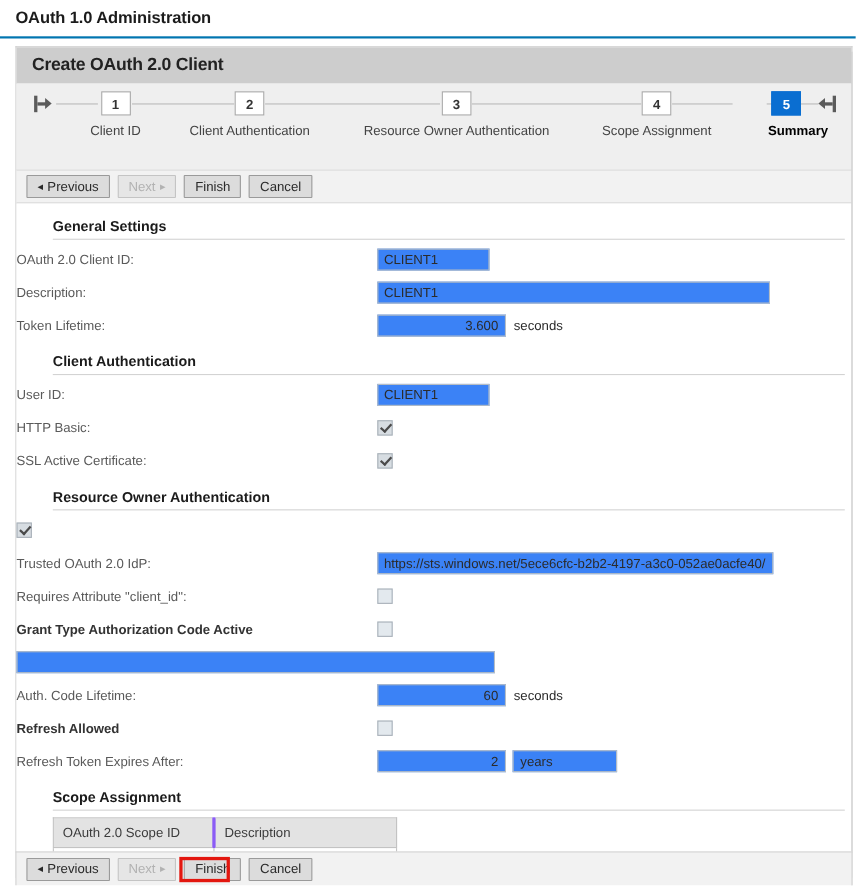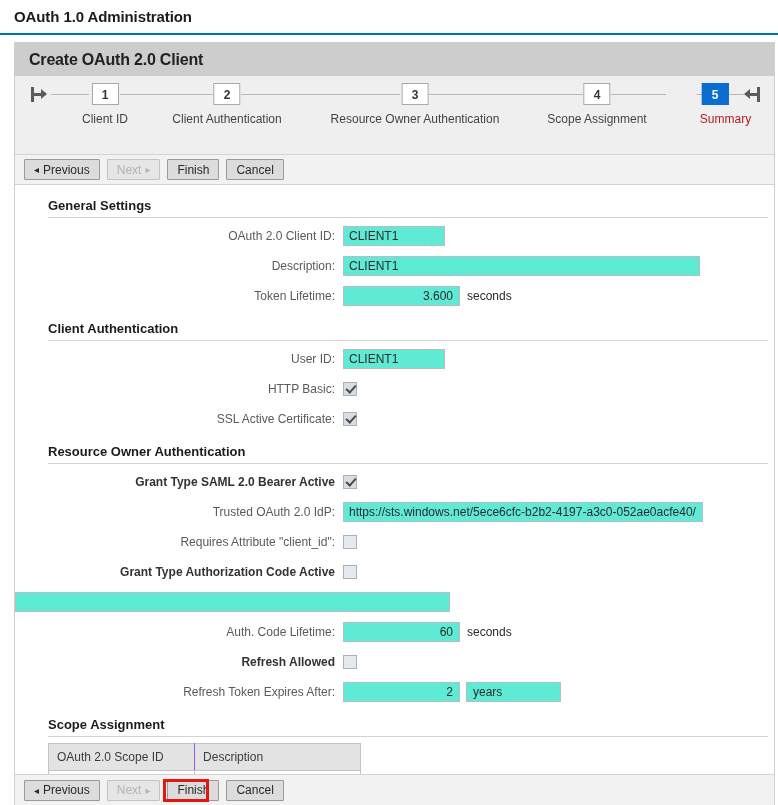--- a/index.html
+++ b/index.html
@@ -97,22 +97,22 @@
     border-color: #0a6ed1;
     color: #ffffff;
   }
   .rm-label {
     margin-top: 7px;
     font-size: 12px;
     color: #444444;
     white-space: nowrap;
   }
   .rm-step.active .rm-label {
-    font-weight: normal;
-    color: #b91c1c;
+    font-weight: bold;
+    color: #000000;
     margin-left: 21px;
   }
   .rm-endcap {
     position: absolute;
     top: 11px;
     width: 16px;
     height: 15px;
   }
   .rm-endcap .bar {
     position: absolute;
@@ -199,35 +199,35 @@
   }
 
   .form-row {
     display: flex;
     align-items: center;
     height: 25px;
     margin-top: 5px;
   }
   .row-label {
     width: 328px;
-    text-align: right;
+    text-align: left;
     padding-right: 8px;
     font-size: 12px;
     color: #5a5a5a;
     box-sizing: border-box;
     white-space: nowrap;
   }
   .row-label.bold {
     font-weight: bold;
     color: #333333;
   }
 
   .field {
     height: 20px;
-    background: #5eead4;
+    background: #3b82f6;
     border: 1px solid #b6bdc4;
     box-sizing: border-box;
     font-family: "Liberation Sans", sans-serif;
     font-size: 12px;
     color: #2b2b2b;
     display: flex;
     align-items: center;
     padding: 0 5px;
     overflow: hidden;
     white-space: nowrap;
@@ -274,21 +274,21 @@
 
   
   .scope-table {
     margin: 6px 0 0 33px;
     border-collapse: collapse;
     border: 1px solid #c3c3c3;
     background: #ffffff;
   }
   .scope-table th {
     background: #e3e3e3;
-    border-right: 1px solid #8b5cf6;
+    border-right: 3px solid #8b5cf6;
     border-bottom: 1px solid #c3c3c3;
     font-size: 12px;
     font-weight: normal;
     color: #3c3c3c;
     text-align: left;
     padding: 6px 9px 6px 8px;
     white-space: nowrap;
   }
   .scope-table td {
     border-right: 1px solid #c3c3c3;
@@ -445,21 +445,20 @@
 
     <div class="form-row">
       <div class="row-label">SSL Active Certificate:</div>
       <div class="checkbox checked"></div>
     </div>
 
     <div class="section-title">Resource Owner Authentication</div>
     <div class="section-rule"></div>
 
     <div class="form-row">
-      <div class="row-label bold">Grant Type SAML 2.0 Bearer Active</div>
       <div class="checkbox checked"></div>
     </div>
 
     <div class="form-row">
       <div class="row-label">Trusted OAuth 2.0 IdP:</div>
       <div class="field w-idp">https://sts.windows.net/5ece6cfc-b2b2-4197-a3c0-052ae0acfe40/</div>
     </div>
 
     <div class="form-row">
       <div class="row-label">Requires Attribute "client_id":</div>

